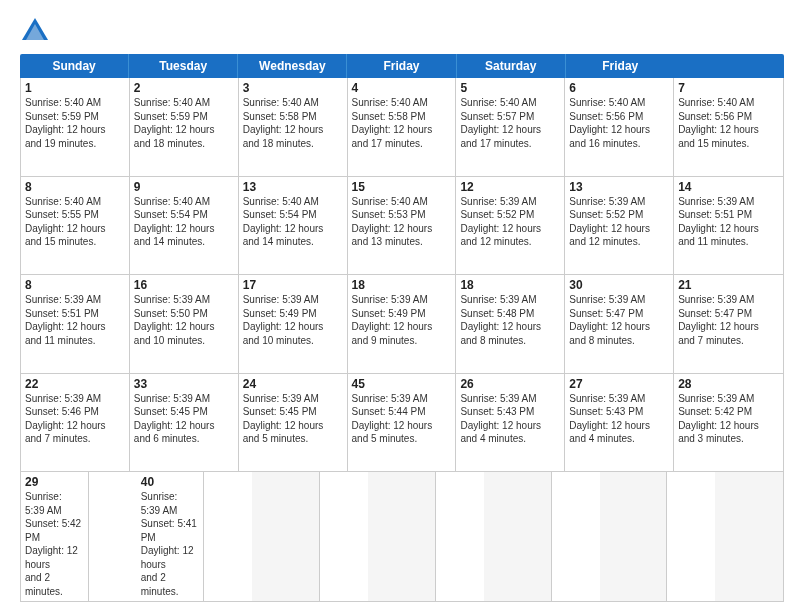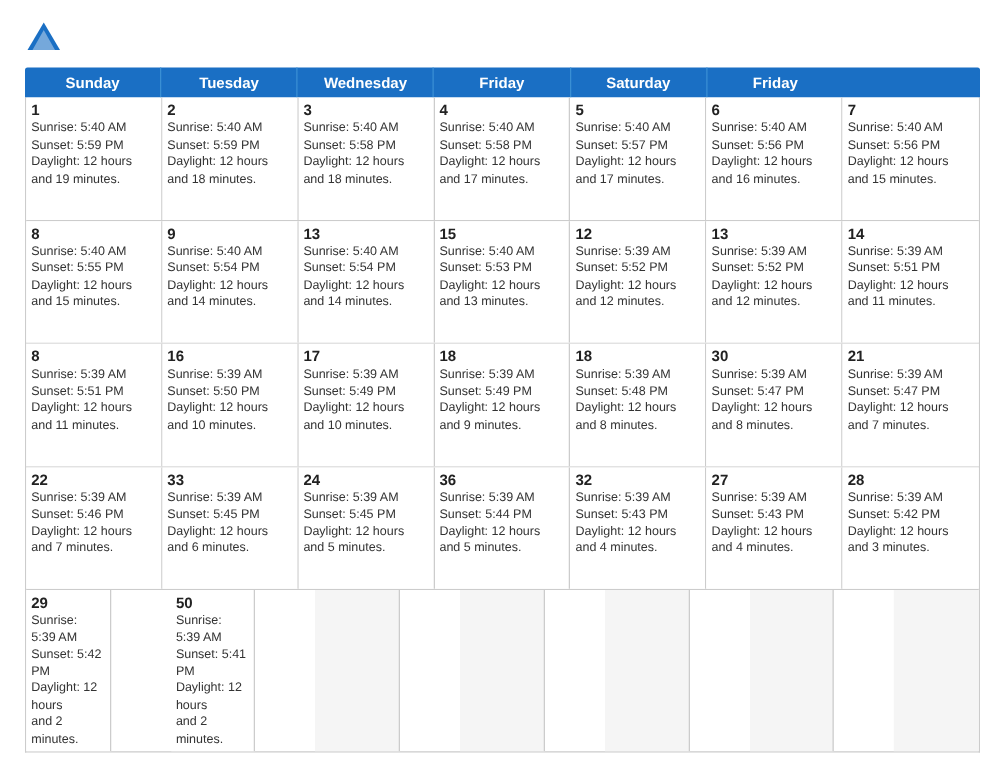--- a/index.html
+++ b/index.html
@@ -247,43 +247,43 @@
           </div>
           <div class="cal-cell">
             <span class="day-num">33</span>
             <div class="cell-text">Sunrise: 5:39 AM<br>Sunset: 5:45 PM<br>Daylight: 12 hours<br>and 6 minutes.</div>
           </div>
           <div class="cal-cell">
             <span class="day-num">24</span>
             <div class="cell-text">Sunrise: 5:39 AM<br>Sunset: 5:45 PM<br>Daylight: 12 hours<br>and 5 minutes.</div>
           </div>
           <div class="cal-cell">
-            <span class="day-num">36</span>
+            <span class="day-num">45</span>
             <div class="cell-text">Sunrise: 5:39 AM<br>Sunset: 5:44 PM<br>Daylight: 12 hours<br>and 5 minutes.</div>
           </div>
           <div class="cal-cell">
-            <span class="day-num">32</span>
+            <span class="day-num">26</span>
             <div class="cell-text">Sunrise: 5:39 AM<br>Sunset: 5:43 PM<br>Daylight: 12 hours<br>and 4 minutes.</div>
           </div>
           <div class="cal-cell">
             <span class="day-num">27</span>
             <div class="cell-text">Sunrise: 5:39 AM<br>Sunset: 5:43 PM<br>Daylight: 12 hours<br>and 4 minutes.</div>
           </div>
           <div class="cal-cell">
             <span class="day-num">28</span>
             <div class="cell-text">Sunrise: 5:39 AM<br>Sunset: 5:42 PM<br>Daylight: 12 hours<br>and 3 minutes.</div>
           </div>
         </div>
         <div class="cal-row">
           <div class="cal-cell">
             <span class="day-num">29</span>
             <div class="cell-text">Sunrise: 5:39 AM<br>Sunset: 5:42 PM<br>Daylight: 12 hours<br>and 2 minutes.</div>
           </div>
           <div class="cal-cell">
-            <span class="day-num">50</span>
+            <span class="day-num">40</span>
             <div class="cell-text">Sunrise: 5:39 AM<br>Sunset: 5:41 PM<br>Daylight: 12 hours<br>and 2 minutes.</div>
           </div>
           <div class="cal-cell empty"></div>
           <div class="cal-cell empty"></div>
           <div class="cal-cell empty"></div>
           <div class="cal-cell empty"></div>
           <div class="cal-cell empty"></div>
         </div>
       </div>
   </div>

